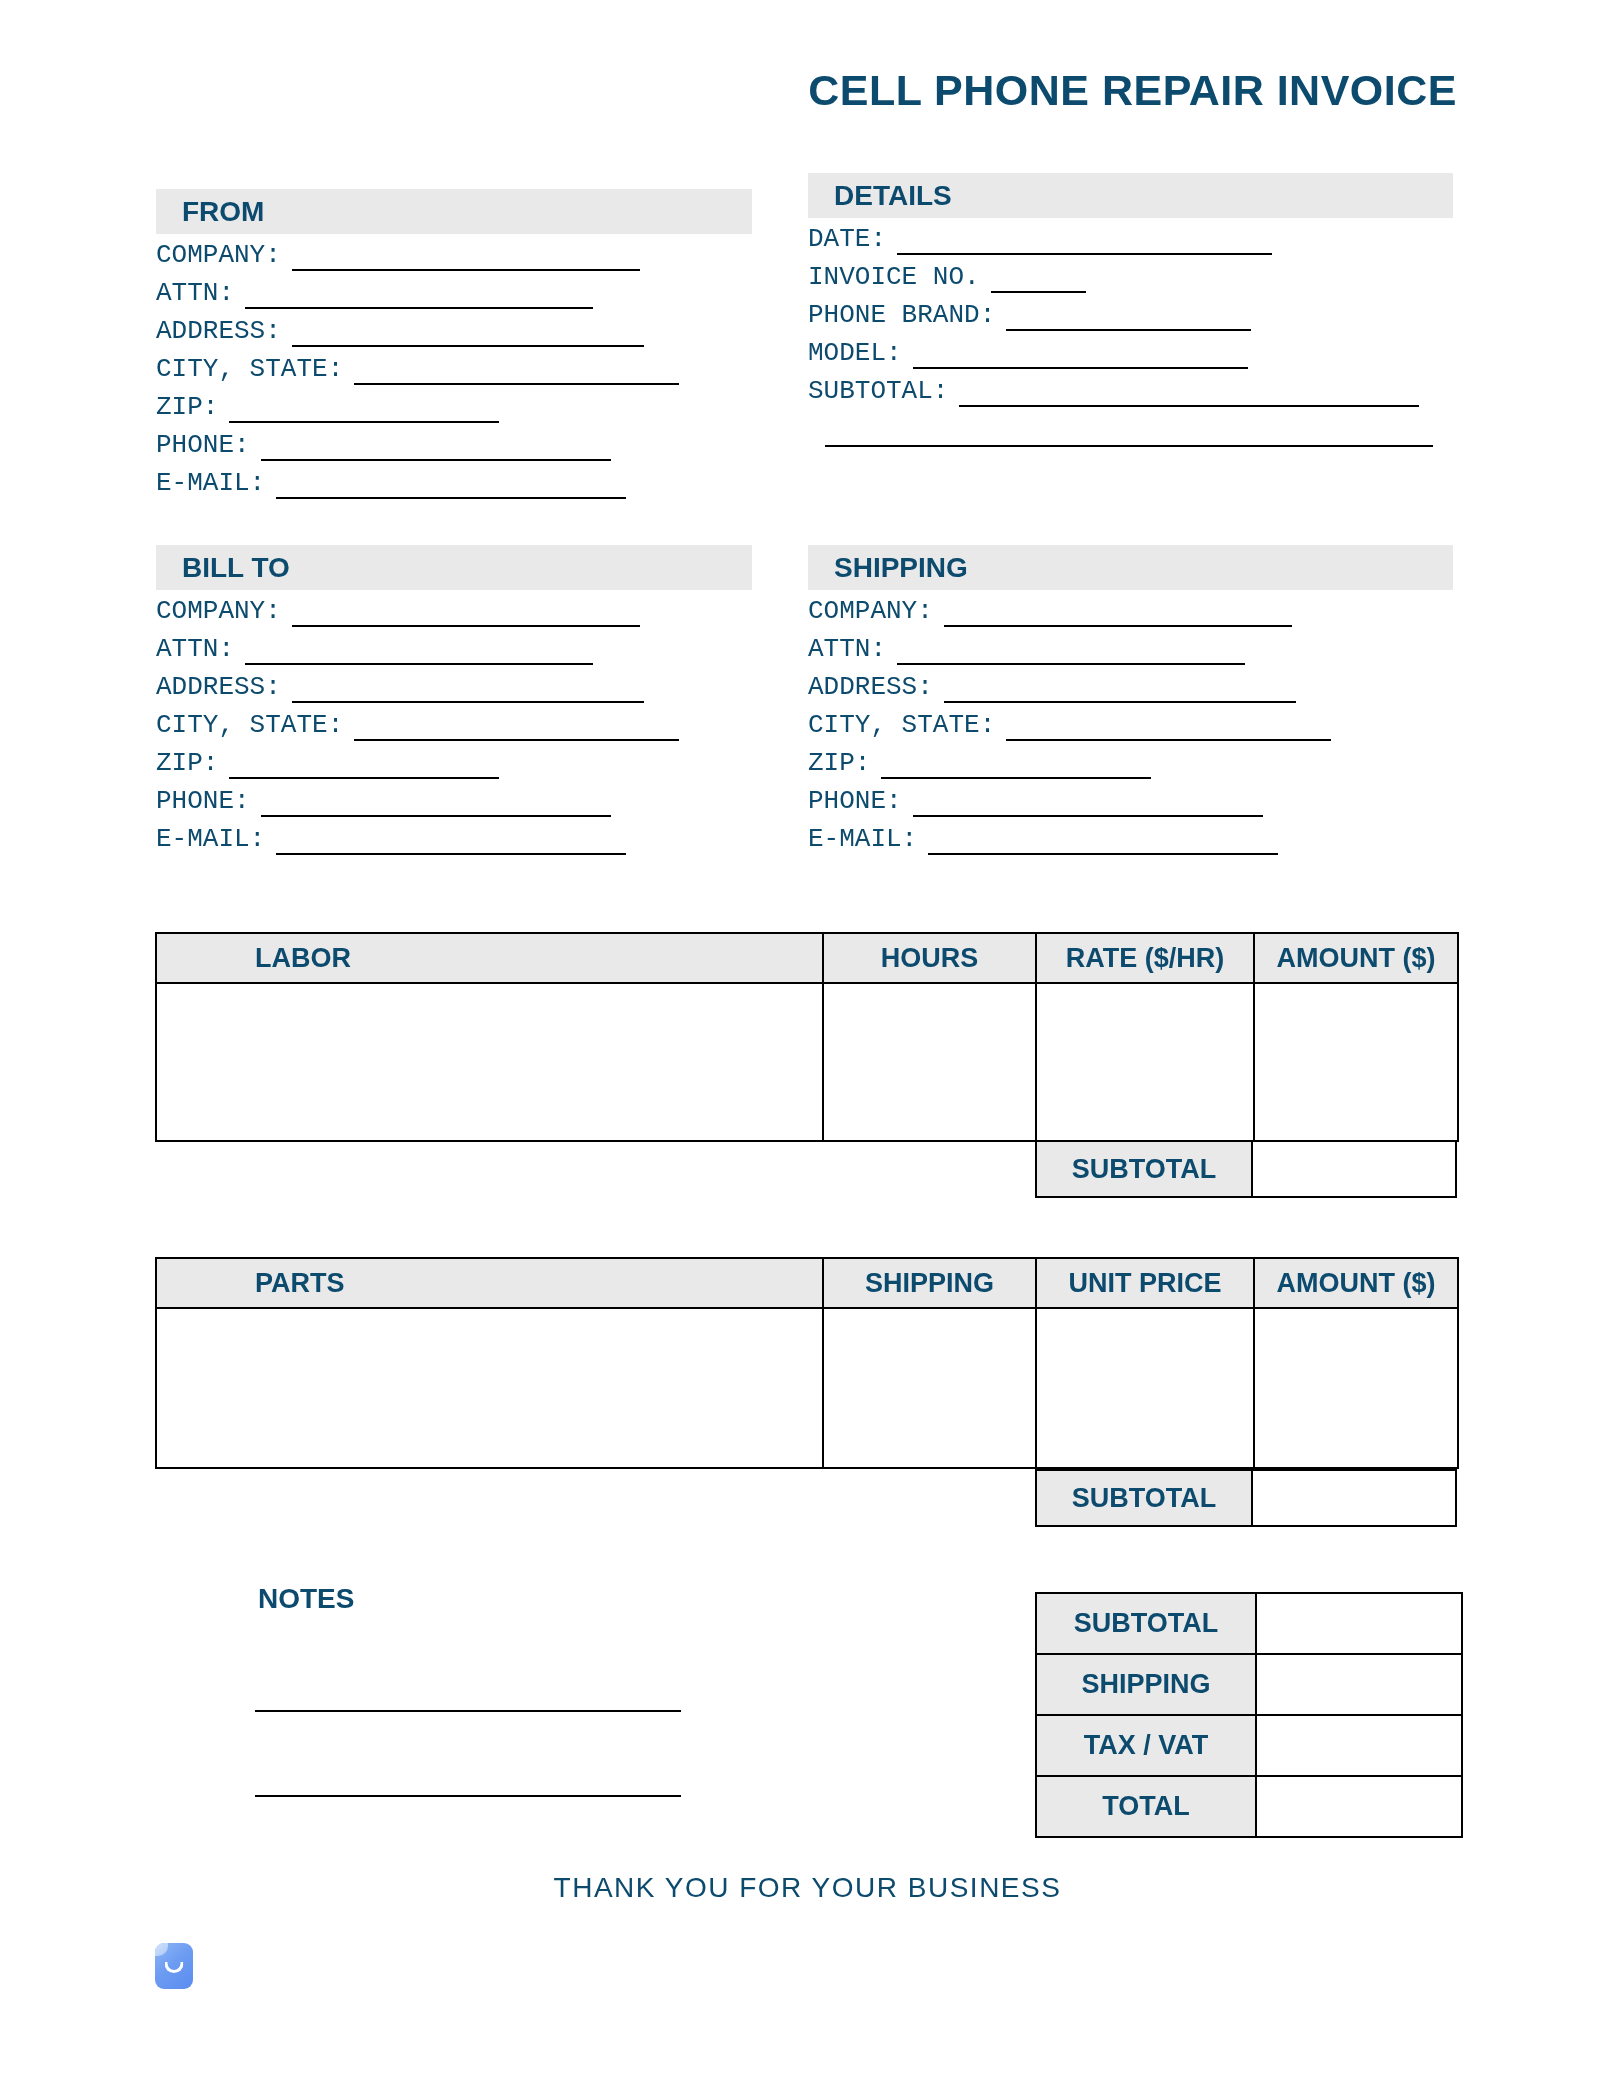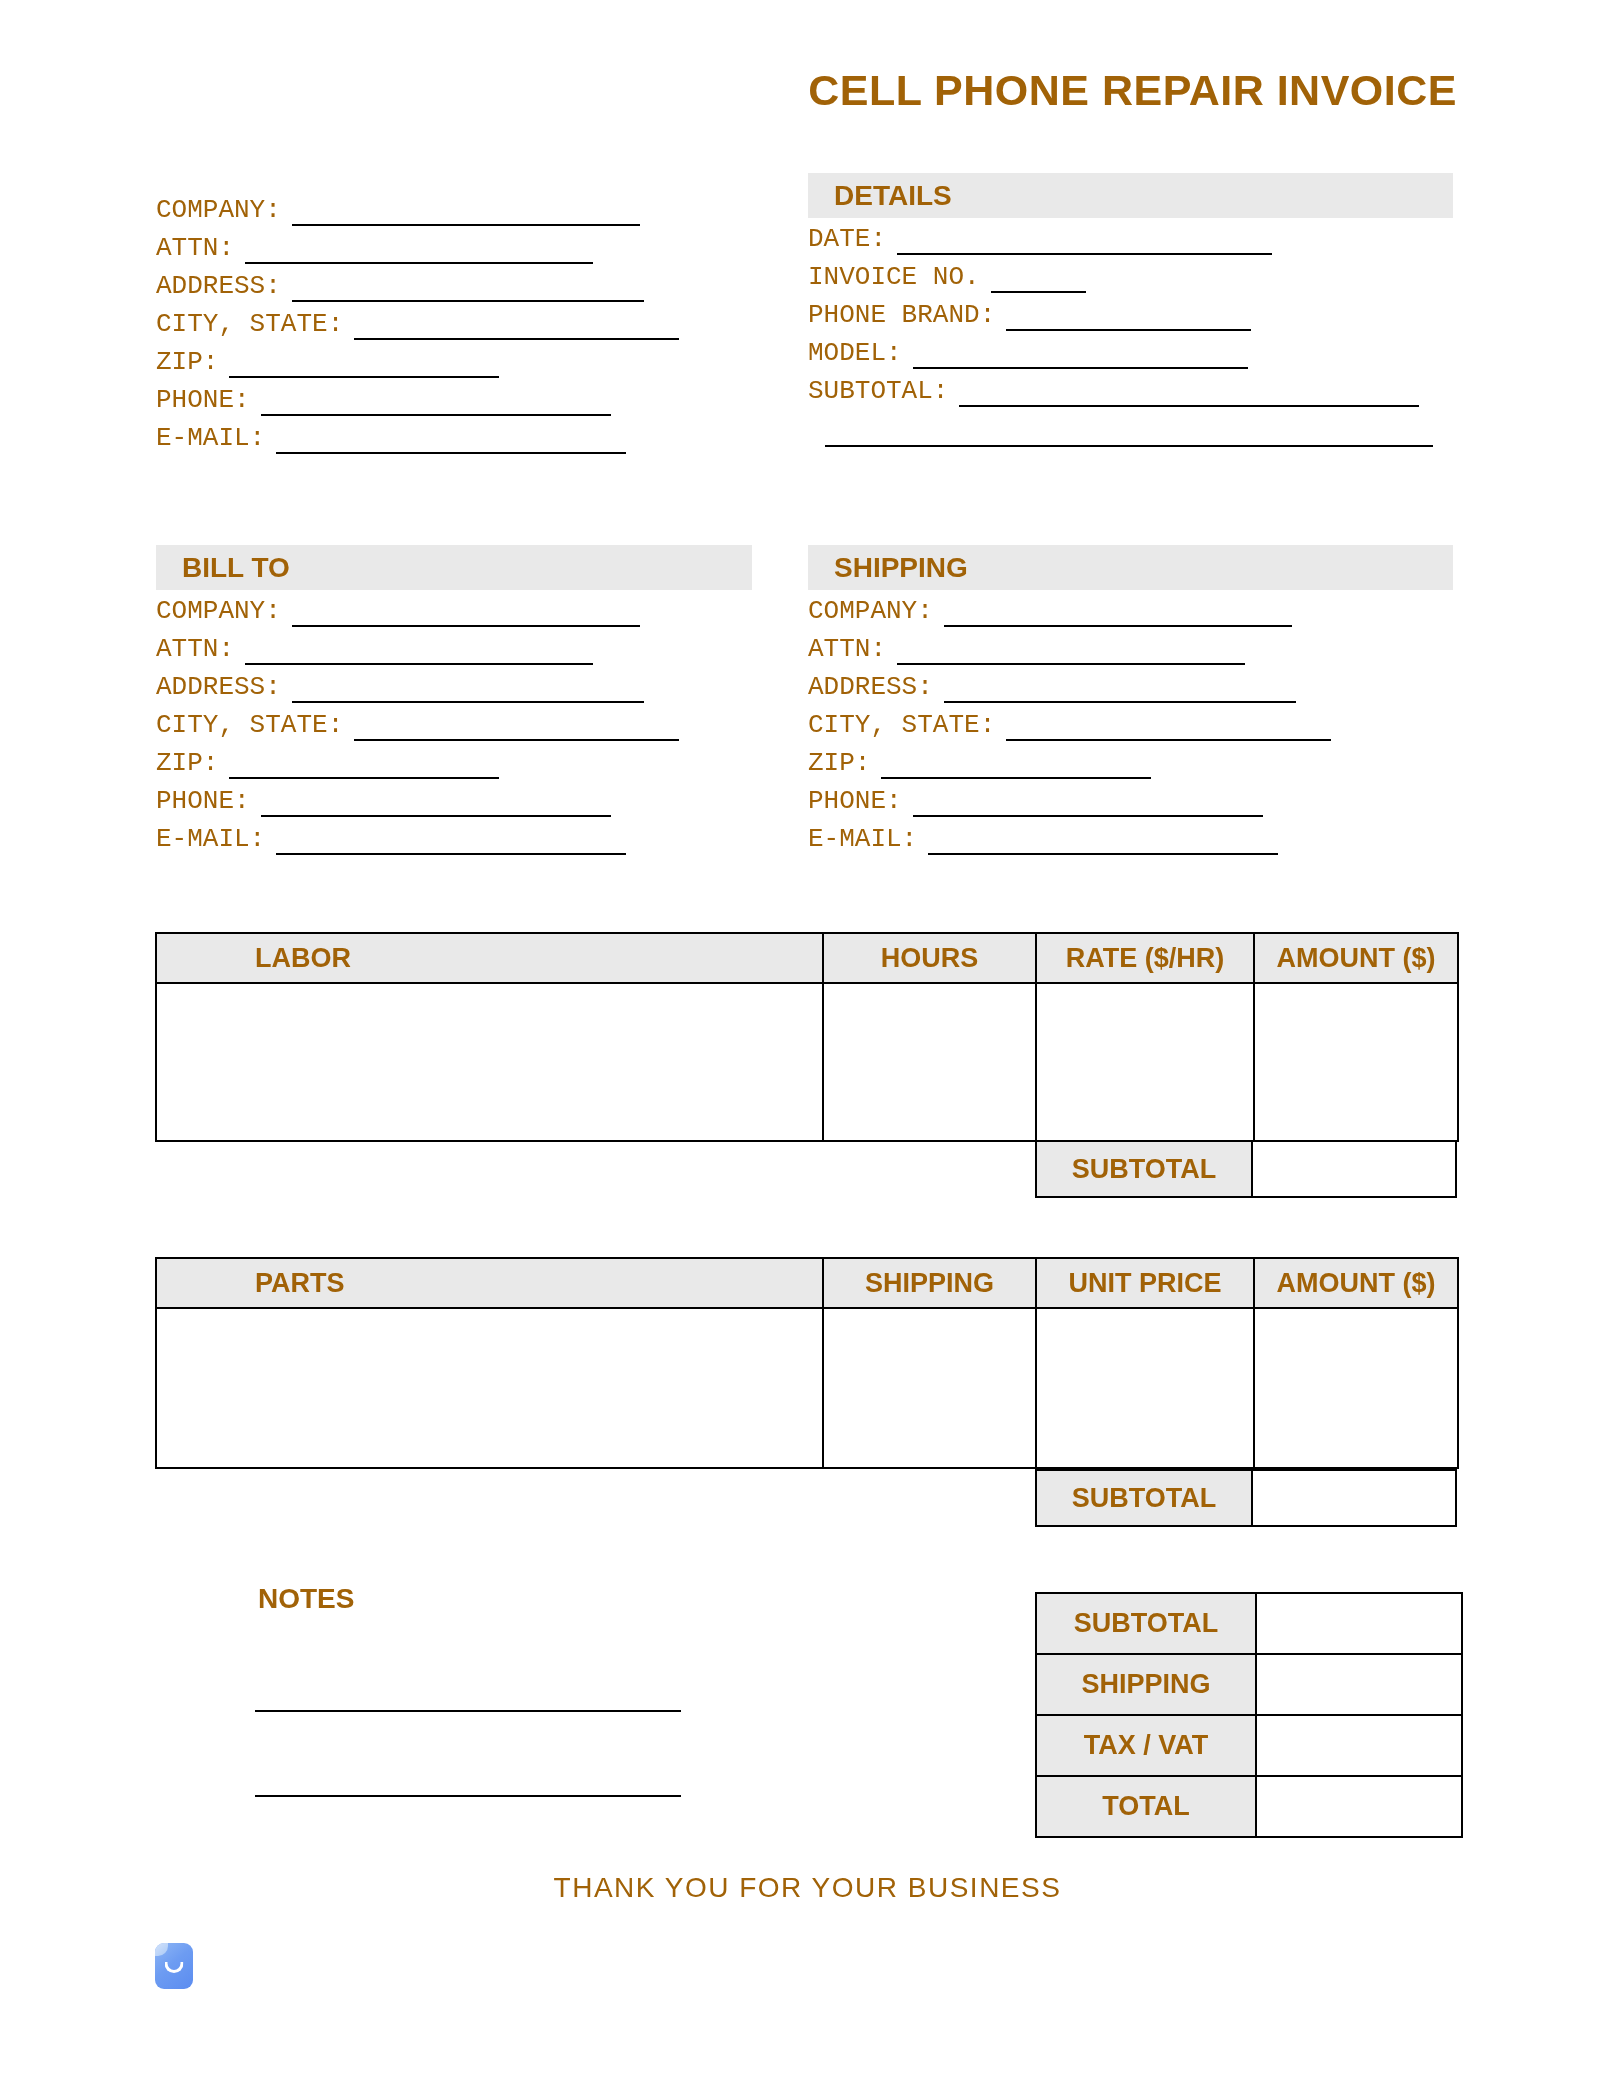--- a/index.html
+++ b/index.html
@@ -1,18 +1,18 @@
 <!DOCTYPE html>
 <html><head>
 <meta charset="utf-8">
 <style>
   html,body{margin:0;padding:0;background:#fff;}
   .page{
     position:relative;width:1615px;height:2090px;background:#ffffff;
-    font-family:"Liberation Sans", sans-serif;color:#a16207;overflow:hidden;
+    font-family:"Liberation Sans", sans-serif;color:#0c4a6e;overflow:hidden;
   }
   .title{
     position:absolute;top:66px;right:158px;font-size:43px;font-weight:bold;
     letter-spacing:0.5px;white-space:nowrap;
   }
   
   .sec{position:absolute;}
   .sec-bar{height:45px;background:#e9e9e9;font-size:28px;font-weight:bold;
     line-height:45px;padding-left:26px;box-sizing:border-box;}
   .fields{margin-top:2px;}
@@ -52,20 +52,23 @@
     border:3.5px solid #fff;border-top:none;border-radius:0 0 11px 11px;}
 </style>
 </head>
 <body>
 
 <div class="page">
 
   <div class="title">CELL PHONE REPAIR INVOICE</div>
 
   <div class="sec" style="left:156px;top:189px;width:596px;">
+    <div class="sec-bar">
+      <span>FROM</span>
+    </div>
     <div class="fields">
       <div class="frow">
           <span class="flabel">COMPANY:</span>
           <span class="fline" style="width:348px"></span>
         </div>
       <div class="frow">
           <span class="flabel">ATTN:</span>
           <span class="fline" style="width:348px"></span>
         </div>
       <div class="frow">

